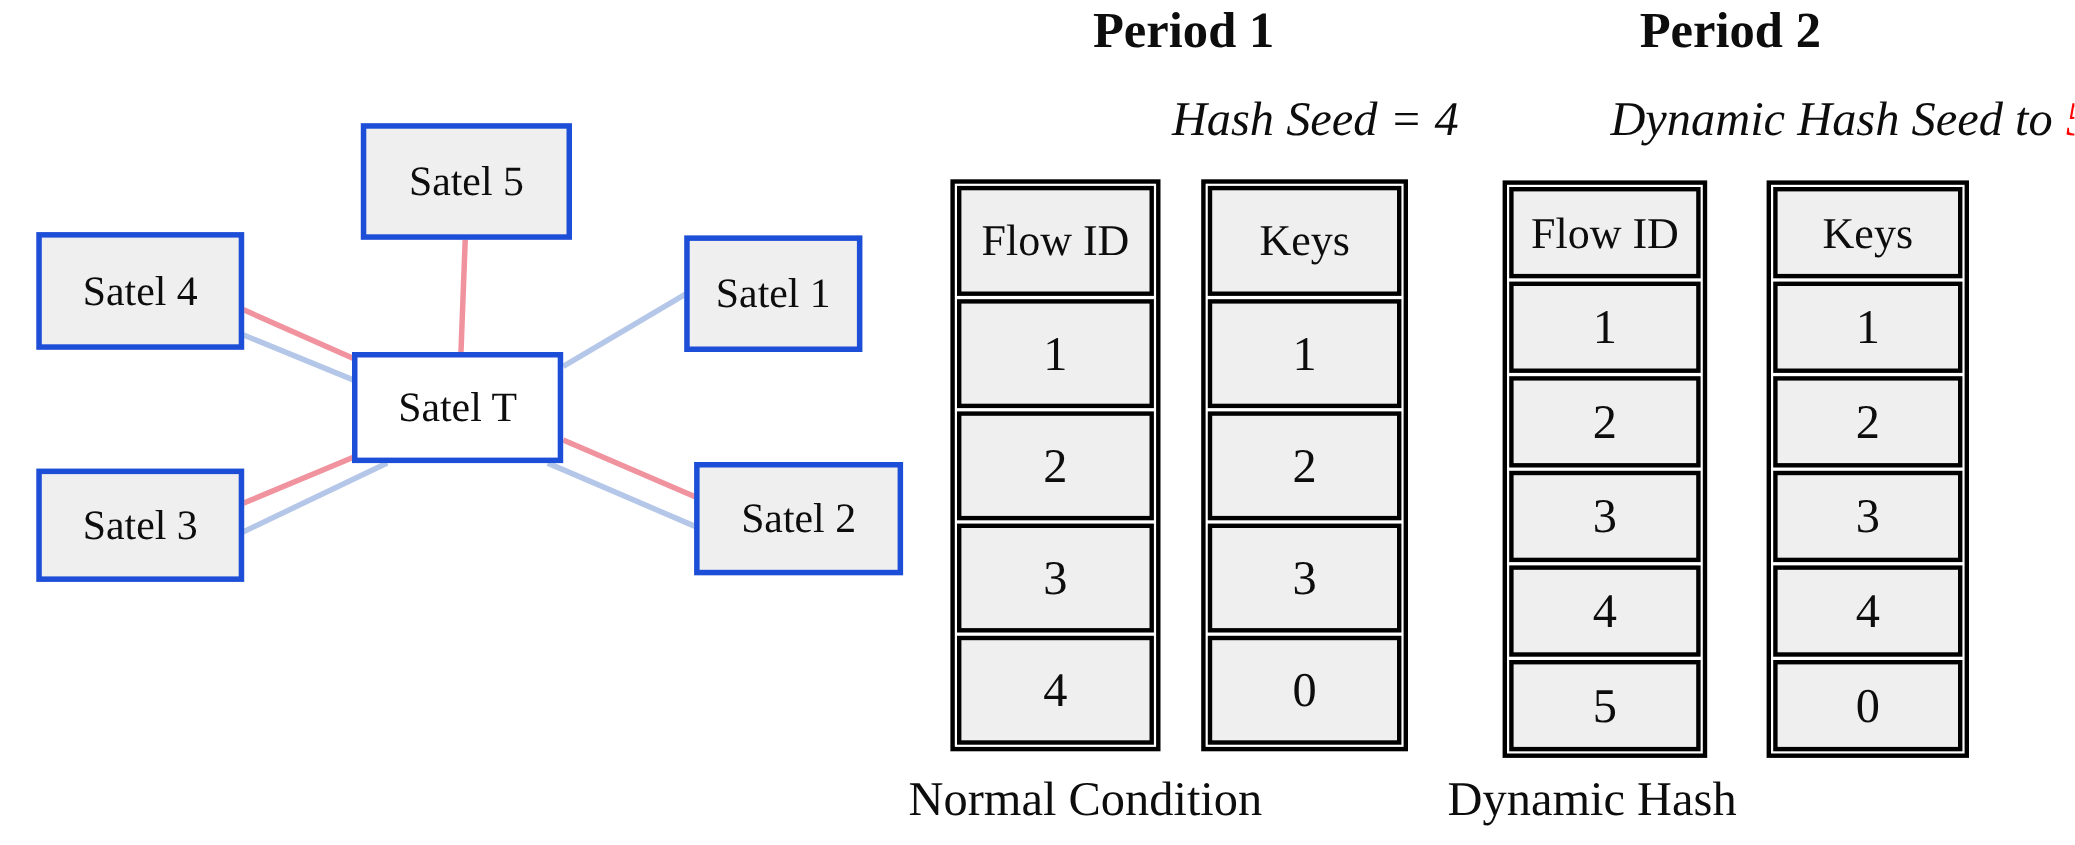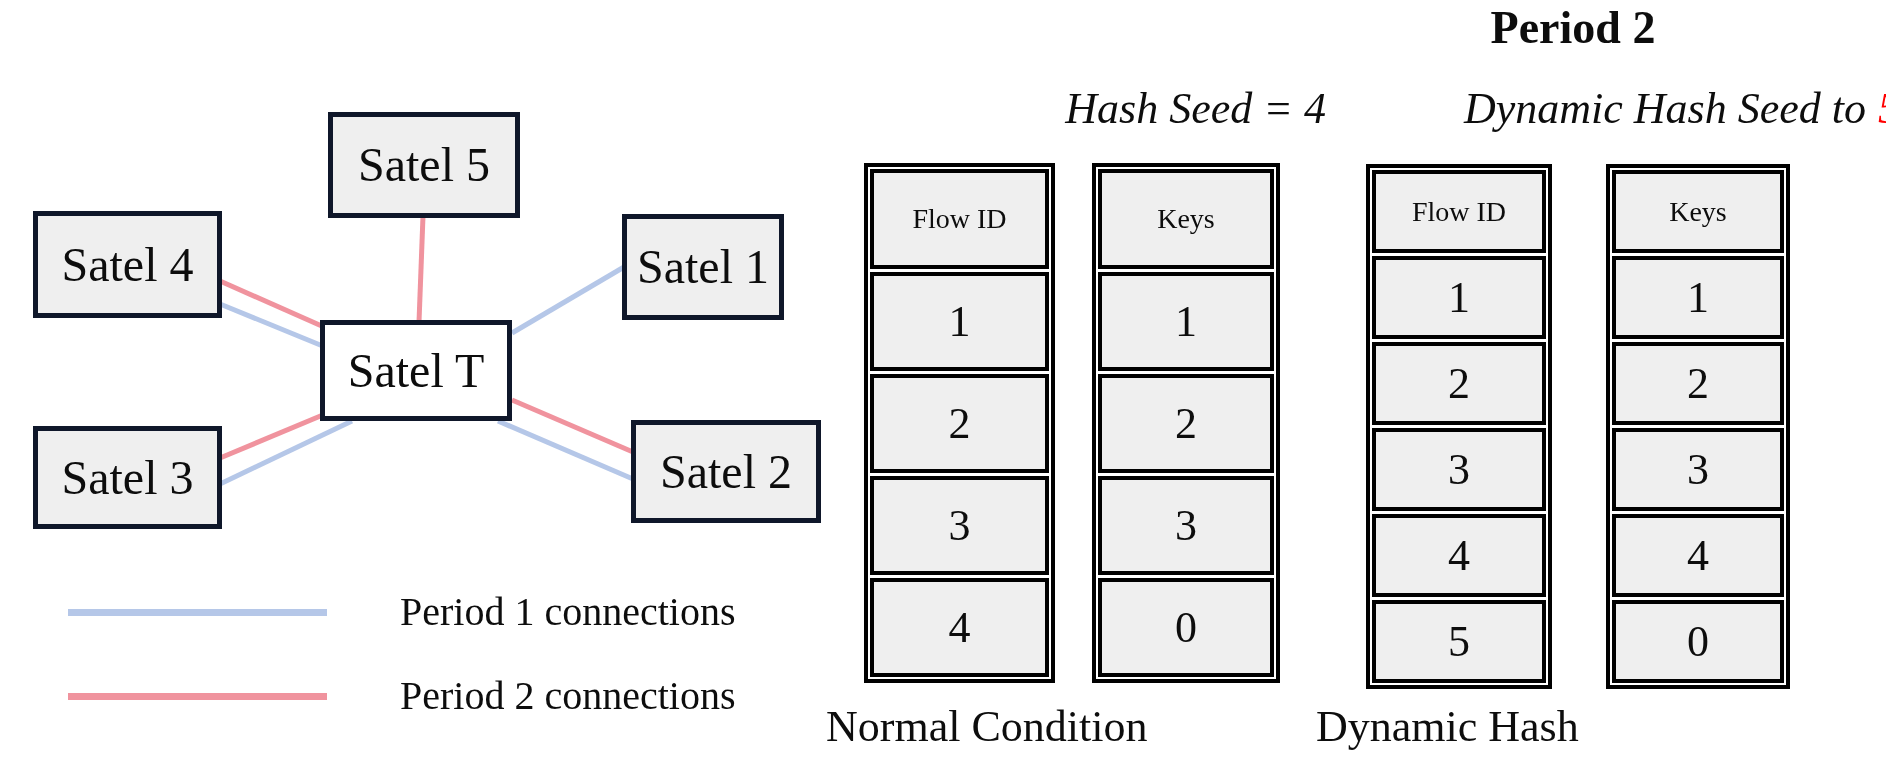--- a/index.html
+++ b/index.html
@@ -3,23 +3,23 @@
 <meta charset="utf-8">
 <style>
   html,body{margin:0;padding:0;background:#ffffff;}
   .canvas{
     position:relative;width:1886px;height:768px;background:#ffffff;overflow:hidden;
     font-family:"Liberation Serif","DejaVu Serif",serif;color:#0d0d0d;
   }
   svg.edges{position:absolute;left:0;top:0;z-index:0;}
   
   .node{
-    position:absolute;z-index:1;border:5px solid #0f172a;background:#efefef;
+    position:absolute;z-index:1;border:5px solid #1d4ed8;background:#efefef;
     display:flex;align-items:center;justify-content:center;
-    font-size:48px;line-height:1;box-sizing:border-box;
+    font-size:38px;line-height:1;box-sizing:border-box;
   }
   .node.center{background:#ffffff;}
   
   .legend-row{position:absolute;left:68px;display:flex;align-items:center;height:54px;z-index:1;}
   .swatch{display:inline-block;width:259px;height:7px;margin-right:73px;flex:none;}
   .legend-label{font-size:40px;line-height:1.1;white-space:nowrap;}
   
   .p-title{position:absolute;text-align:center;font-size:46px;font-weight:bold;line-height:1.15;z-index:1;}
   .p-sub{position:absolute;text-align:right;font-size:44px;line-height:1.15;z-index:1;white-space:nowrap;font-style:italic;}
   .p-caption{position:absolute;font-size:44px;line-height:1.15;z-index:1;}
@@ -27,21 +27,21 @@
   
   .tcol{
     position:absolute;z-index:1;box-sizing:border-box;border:4px solid #000;background:#ffffff;
     padding:2px;display:flex;flex-direction:column;gap:3px;
   }
   .tcell{
     box-sizing:border-box;border:4px solid #000;background:#efefef;
     display:flex;align-items:center;justify-content:center;
     font-size:44px;line-height:1;
   }
-  .tcell.thead{font-size:28px;}
+  .tcell.thead{font-size:40px;}
   .p1 .tcell{height:99px;}
   .p1 .tcell.thead{height:100px;}
   .p2 .tcell{height:83px;}
 </style>
 </head>
 <body>
 
 <div class="canvas">
 
   <svg class="edges" width="1886" height="768" viewBox="0 0 1886 768">
@@ -67,29 +67,22 @@
   <div class="node center" style="left:320px;top:320px;width:192px;height:101px">
     <span>Satel T</span>
   </div>
   <div class="node" style="left:33px;top:426px;width:189px;height:103px">
     <span>Satel 3</span>
   </div>
   <div class="node" style="left:631px;top:420px;width:190px;height:103px">
     <span>Satel 2</span>
   </div>
 
-  <div class="legend-row" style="top:585px">
-    <span class="swatch" style="background: rgb(181, 199, 232);"></span>
-    <span class="legend-label">Period 1 connections</span>
-  </div>
-  <div class="legend-row" style="top:669px">
-    <span class="swatch" style="background: rgb(240, 147, 158);"></span>
-    <span class="legend-label">Period 2 connections</span>
-  </div>
 
+  <div class="p-title" style="left:826px;top:2px;width:500px">Period 1</div>
   <div class="p-sub" style="left:826px;top:84px;width:500px">Hash Seed = 4</div>
 
   <div class="tcol p1" style="left:864px;top:163px;width:191px">
     <div class="tcell thead">Flow ID</div>
     <div class="tcell">1</div>
     <div class="tcell">2</div>
     <div class="tcell">3</div>
     <div class="tcell">4</div>
   </div>
   <div class="tcol p1" style="left:1092px;top:163px;width:188px">

